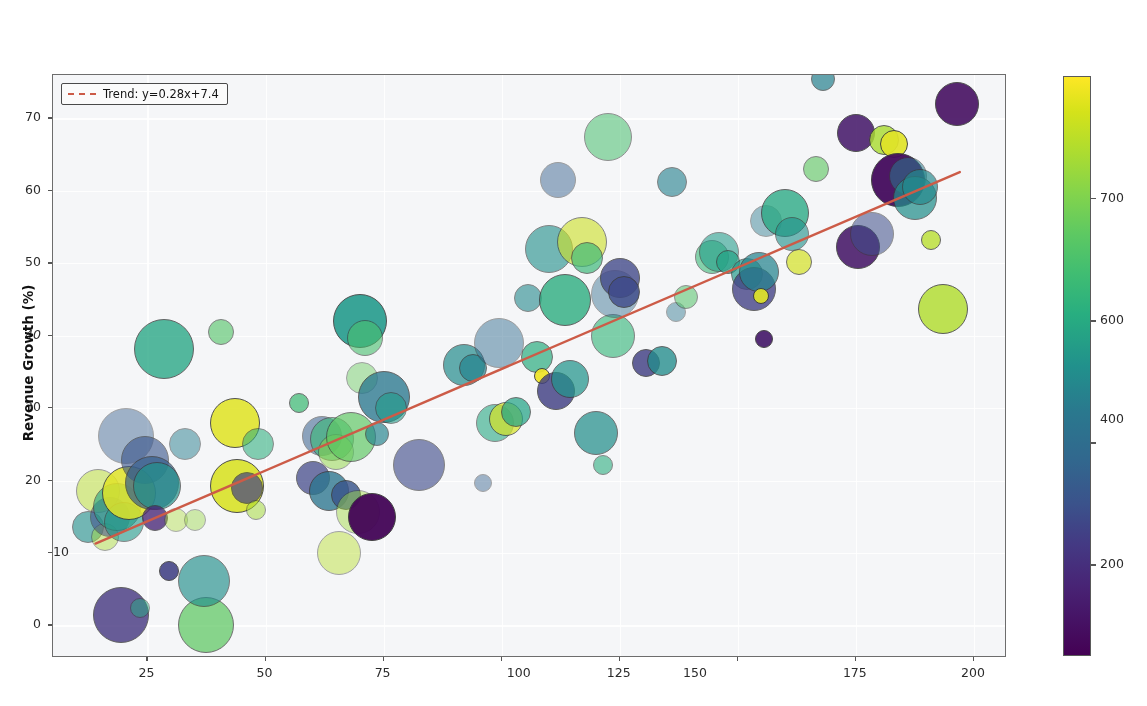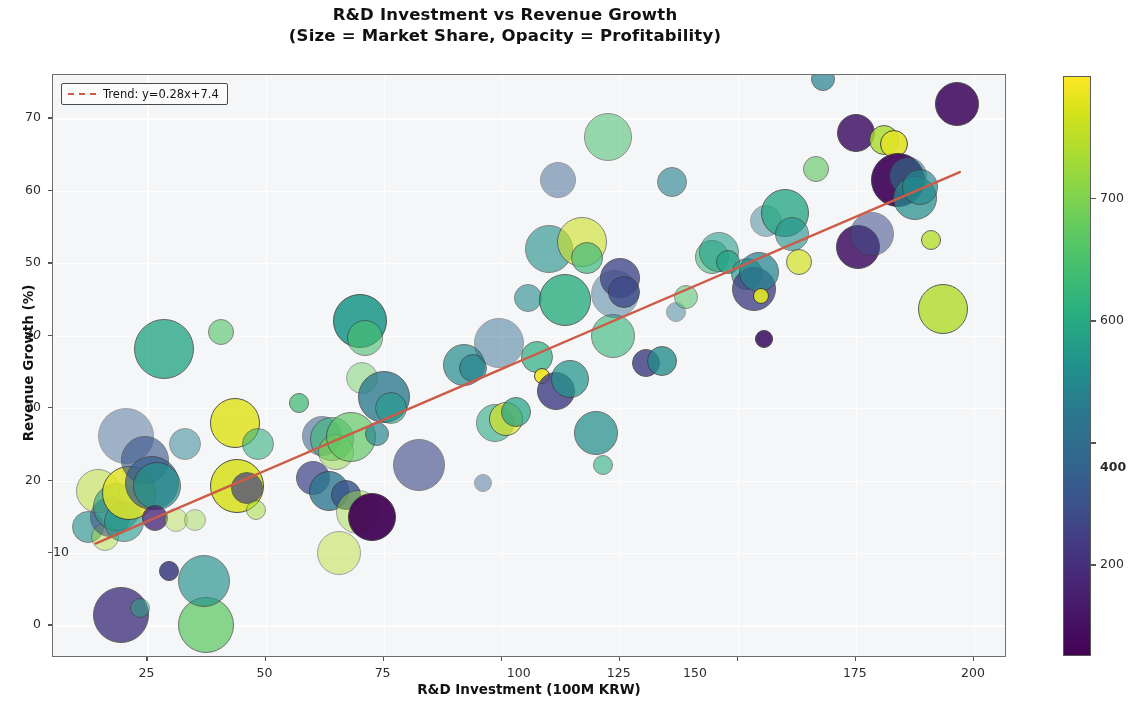--- a/index.html
+++ b/index.html
@@ -57,24 +57,20 @@
        #40bd72 34%, #28ae80 41%, #21918c 50%, #2a788e 58%,
        #31688e 66%, #3b528b 74%, #443983 81%, #482475 88%, #440154 100%);}
   .cbtick{position:absolute;font-size:12.5px;color:#2b2b2b;font-family:"DejaVu Sans",sans-serif;}
   .cbtickmark{position:absolute;height:1.3px;width:5px;background:#555;}
 </style>
 </head>
 <body>
 
 <div id="figure">
 
-  <div id="title">
-    <span>R&amp;D Investment vs Revenue Growth</span>
-    <span class="l2">(Size = Market Share, Opacity = Profitability)</span>
-  </div>
 
   <div id="plot">
     <div id="gridlines">
         <div class="grid-v" style="left: 94.4554px;"></div>
         <div class="grid-v" style="left: 212.525px;"></div>
         <div class="grid-v" style="left: 330.594px;"></div>
         <div class="grid-v" style="left: 448.663px;"></div>
         <div class="grid-v" style="left: 566.733px;"></div>
         <div class="grid-v" style="left: 684.802px;"></div>
         <div class="grid-v" style="left: 802.871px;"></div>
@@ -230,30 +226,29 @@
       <div class="ytickmark" style="top: 334.72px; left: 48px;"></div>
       <div class="ytick" style="top: 326.72px; left: 1px; font-style: italic;">40</div>
       <div class="ytickmark" style="top: 262.298px; left: 48px;"></div>
       <div class="ytick" style="top: 254.298px; left: 1px;">50</div>
       <div class="ytickmark" style="top: 189.876px; left: 48px;"></div>
       <div class="ytick" style="top: 181.876px; left: 1px;">60</div>
       <div class="ytickmark" style="top: 117.453px; left: 48px;"></div>
       <div class="ytick" style="top: 109.453px; left: 1px;">70</div>
     </div>
 
-  <div id="xlabel">R&amp;D Investment (100M KRW)</div>
   <div id="ylabel">Revenue Growth (%)</div>
 
   <div id="cbar">
     <div class="fill"></div>
   </div>
   <div id="cbticks">
       <div class="cbtickmark" style="top: 564.421px; left: 1091px;"></div>
       <div class="cbtick" style="top: 556.421px; left: 1100px;">200</div>
       <div class="cbtickmark" style="top: 442.316px; left: 1091px;"></div>
-      <div class="cbtick" style="top: 459px; left: 1100px; font-weight: bold;">400</div>
+      <div class="cbtick" style="top: 411px; left: 1100px;">400</div>
       <div class="cbtickmark" style="top: 320.211px; left: 1091px;"></div>
       <div class="cbtick" style="top: 312.211px; left: 1100px;">600</div>
       <div class="cbtickmark" style="top: 198.105px; left: 1091px;"></div>
       <div class="cbtick" style="top: 190.105px; left: 1100px;">700</div>
     </div>
 
 </div>
 
 </body></html>

